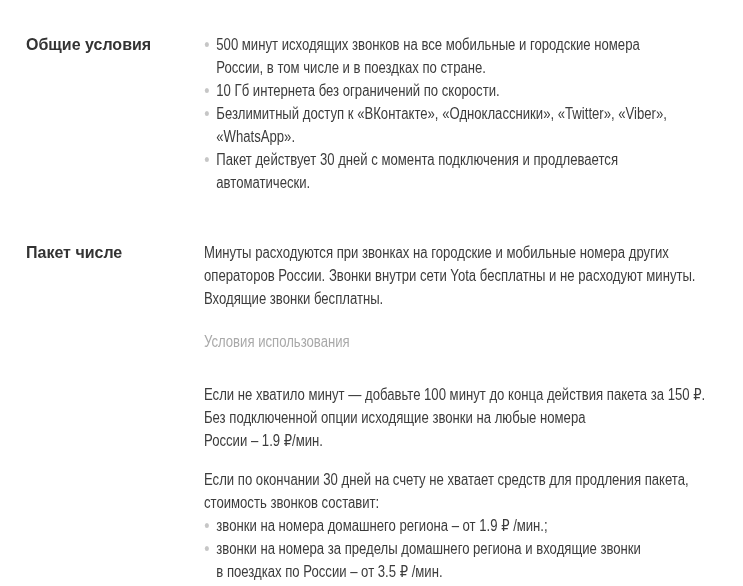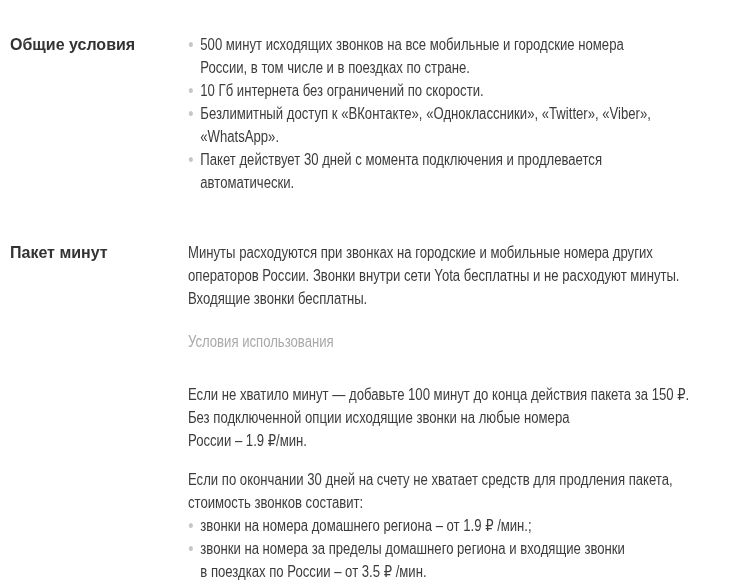--- a/index.html
+++ b/index.html
@@ -9,21 +9,21 @@
     width: 743px;
     height: 586px;
     background: #ffffff;
     overflow: hidden;
     font-family: "Liberation Sans", "DejaVu Sans", sans-serif;
     font-size: 16px;
     line-height: 23px;
     color: #3c3c3c;
     padding: 33px 0 0 10px;
   }
-  .row { display: flex; align-items: flex-start; }
+  .row { display: flex; align-items: flex-start; margin-left: 16px; }
   .row + .row { margin-top: 47px; }
   .row-label {
     flex: 0 0 178px;
     width: 178px;
     font-weight: bold;
     color: #333333;
   }
   .row-content {
     flex: 0 0 640px;
     width: 640px;
@@ -73,21 +73,21 @@
         <li>
           <span class="dot"></span>
           <div class="line">Пакет действует 30 дней с момента подключения и продлевается</div>
           <div class="line">автоматически.</div>
         </li>
       </ul>
     </div>
   </div>
 
   <div class="row">
-    <div class="row-label">Пакет минут</div>
+    <div class="row-label">Пакет числе</div>
     <div class="row-content">
 
       <div class="para">
         <div class="line">Минуты расходуются при звонках на городские и мобильные номера других</div>
         <div class="line">операторов России. Звонки внутри сети Yota бесплатны и не расходуют минуты.</div>
         <div class="line">Входящие звонки бесплатны.</div>
       </div>
 
       <div class="para subheading line">Условия использования</div>
 

